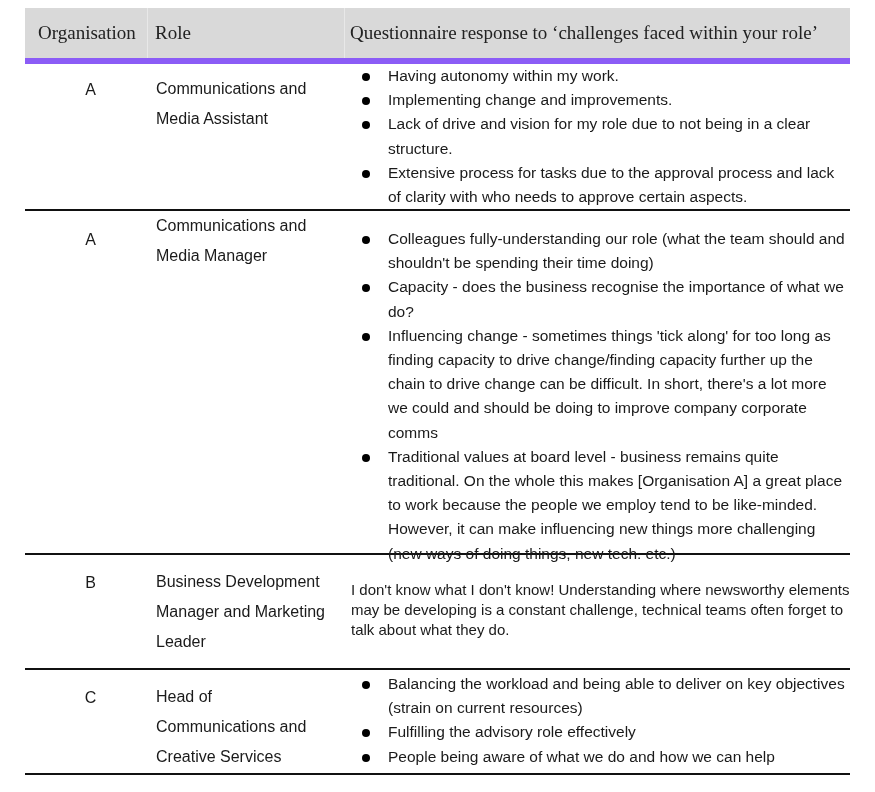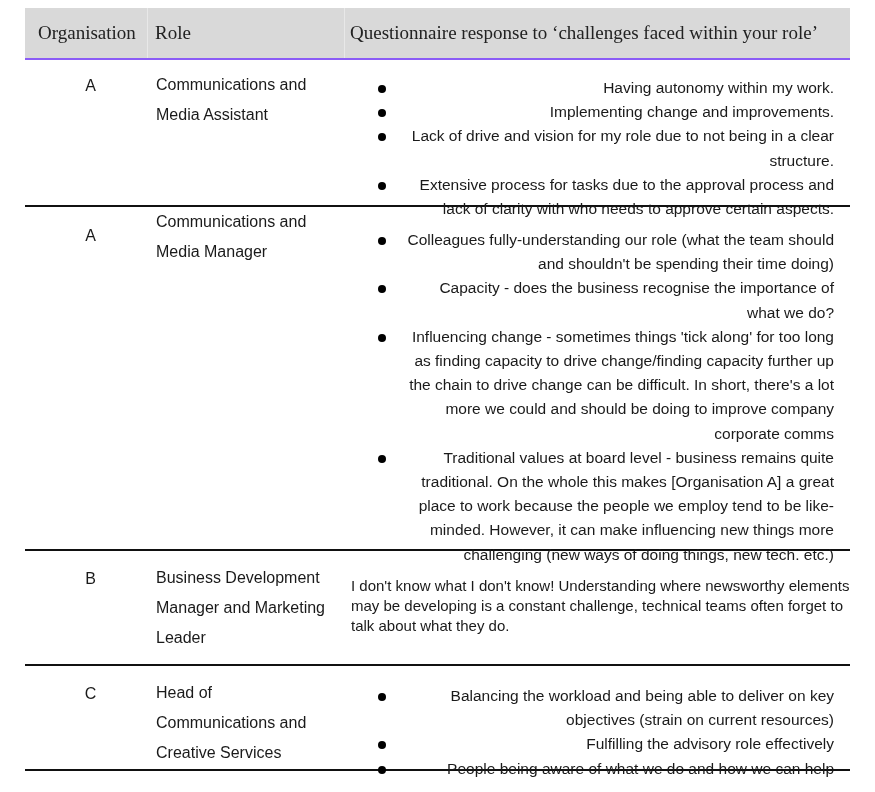--- a/index.html
+++ b/index.html
@@ -1,28 +1,28 @@
 <!DOCTYPE html>
 <html><head>
 <meta charset="utf-8">
 <style>
   html, body { margin:0; padding:0; background:#ffffff; }
   body { width:875px; height:792px; position:relative; overflow:hidden; color:#1a1a1a; }
   .tbl { position:absolute; left:25px; top:8px; width:825px; }
-  .hdr { display:flex; height:50px; background:#d9d9d9; border-bottom:2px solid #8b5cf6; }
+  .hdr { display:flex; height:50px; background:#d9d9d9; border-bottom:6px solid #8b5cf6; }
   .hdr > div { font-family:"Liberation Serif","DejaVu Serif",serif; font-size:19px; color:#222; display:flex; align-items:center; box-sizing:border-box; }
   .hdr .c1 { width:123px; padding-left:13px; border-right:1px solid #e8e8e8; }
   .hdr .c2 { width:197px; padding-left:7px; border-right:1px solid #e8e8e8; }
   .hdr .c3 { flex:1; padding-left:5px; }
   .row { display:flex; box-sizing:border-box; }
   .row.r-sep { border-bottom:2px solid #111; }
   .c-org { width:123px; text-align:center; font-family:"Liberation Sans","DejaVu Sans",sans-serif; font-size:16px; padding-left:8px; box-sizing:border-box; }
   .c-role { width:197px; font-family:Liberation Sans, sans-serif; font-size:16px; line-height:30px; padding-left:8px; box-sizing:border-box; }
   .c-resp { flex:1; font-family:"Liberation Sans","DejaVu Sans",sans-serif; font-size:15.5px; line-height:24.2px; box-sizing:border-box; }
-  ul.bl { list-style:none; margin:16px; padding:0;text-align:right; }
+  ul.bl { list-style:none; margin:0; padding:0; }
   ul.bl li { position:relative; padding-left:43px; }
   ul.bl li .dot { position:absolute; left:17px; top:9px; width:8px; height:8px; border-radius:50%; background:#000; }
   .para { padding-left:6px; line-height:20px; font-size:15px; }
 </style>
 </head>
 <body>
 
 <div class="tbl">
   <div class="hdr">
     <div class="c1">Organisation</div>
@@ -39,21 +39,21 @@
         <li><span class="dot"></span><span>Implementing change and improvements.</span></li>
         <li><span class="dot"></span><span>Lack of drive and vision for my role due to not being in a clear structure.</span></li>
         <li><span class="dot"></span><span>Extensive process for tasks due to the approval process and lack of clarity with who needs to approve certain aspects.</span></li>
       </ul>
     </div>
   </div>
 
   <div class="row r-sep" style="height:344px;">
     <div class="c-org" style="padding-top:20px;">A</div>
     <div class="c-role" style="padding-top:0;padding-right:8px;">Communications and Media Manager</div>
-    <div class="c-resp" style="padding-top:5px;">
+    <div class="c-resp" style="padding-top:16px;">
       <ul class="bl">
         <li><span class="dot"></span><span>Colleagues fully-understanding our role (what the team should and shouldn't be spending their time doing)</span></li>
         <li><span class="dot"></span><span>Capacity - does the business recognise the importance of what we do?</span></li>
         <li><span class="dot"></span><span>Influencing change - sometimes things 'tick along' for too long as finding capacity to drive change/finding capacity further up the chain to drive change can be difficult. In short, there's a lot more we could and should be doing to improve company corporate comms</span></li>
         <li><span class="dot"></span><span>Traditional values at board level - business remains quite traditional. On the whole this makes [Organisation A] a great place to work because the people we employ tend to be like-minded. However, it can make influencing new things more challenging (new ways of doing things, new tech. etc.)</span></li>
       </ul>
     </div>
   </div>
 
   <div class="row r-sep" style="height:115px;">

